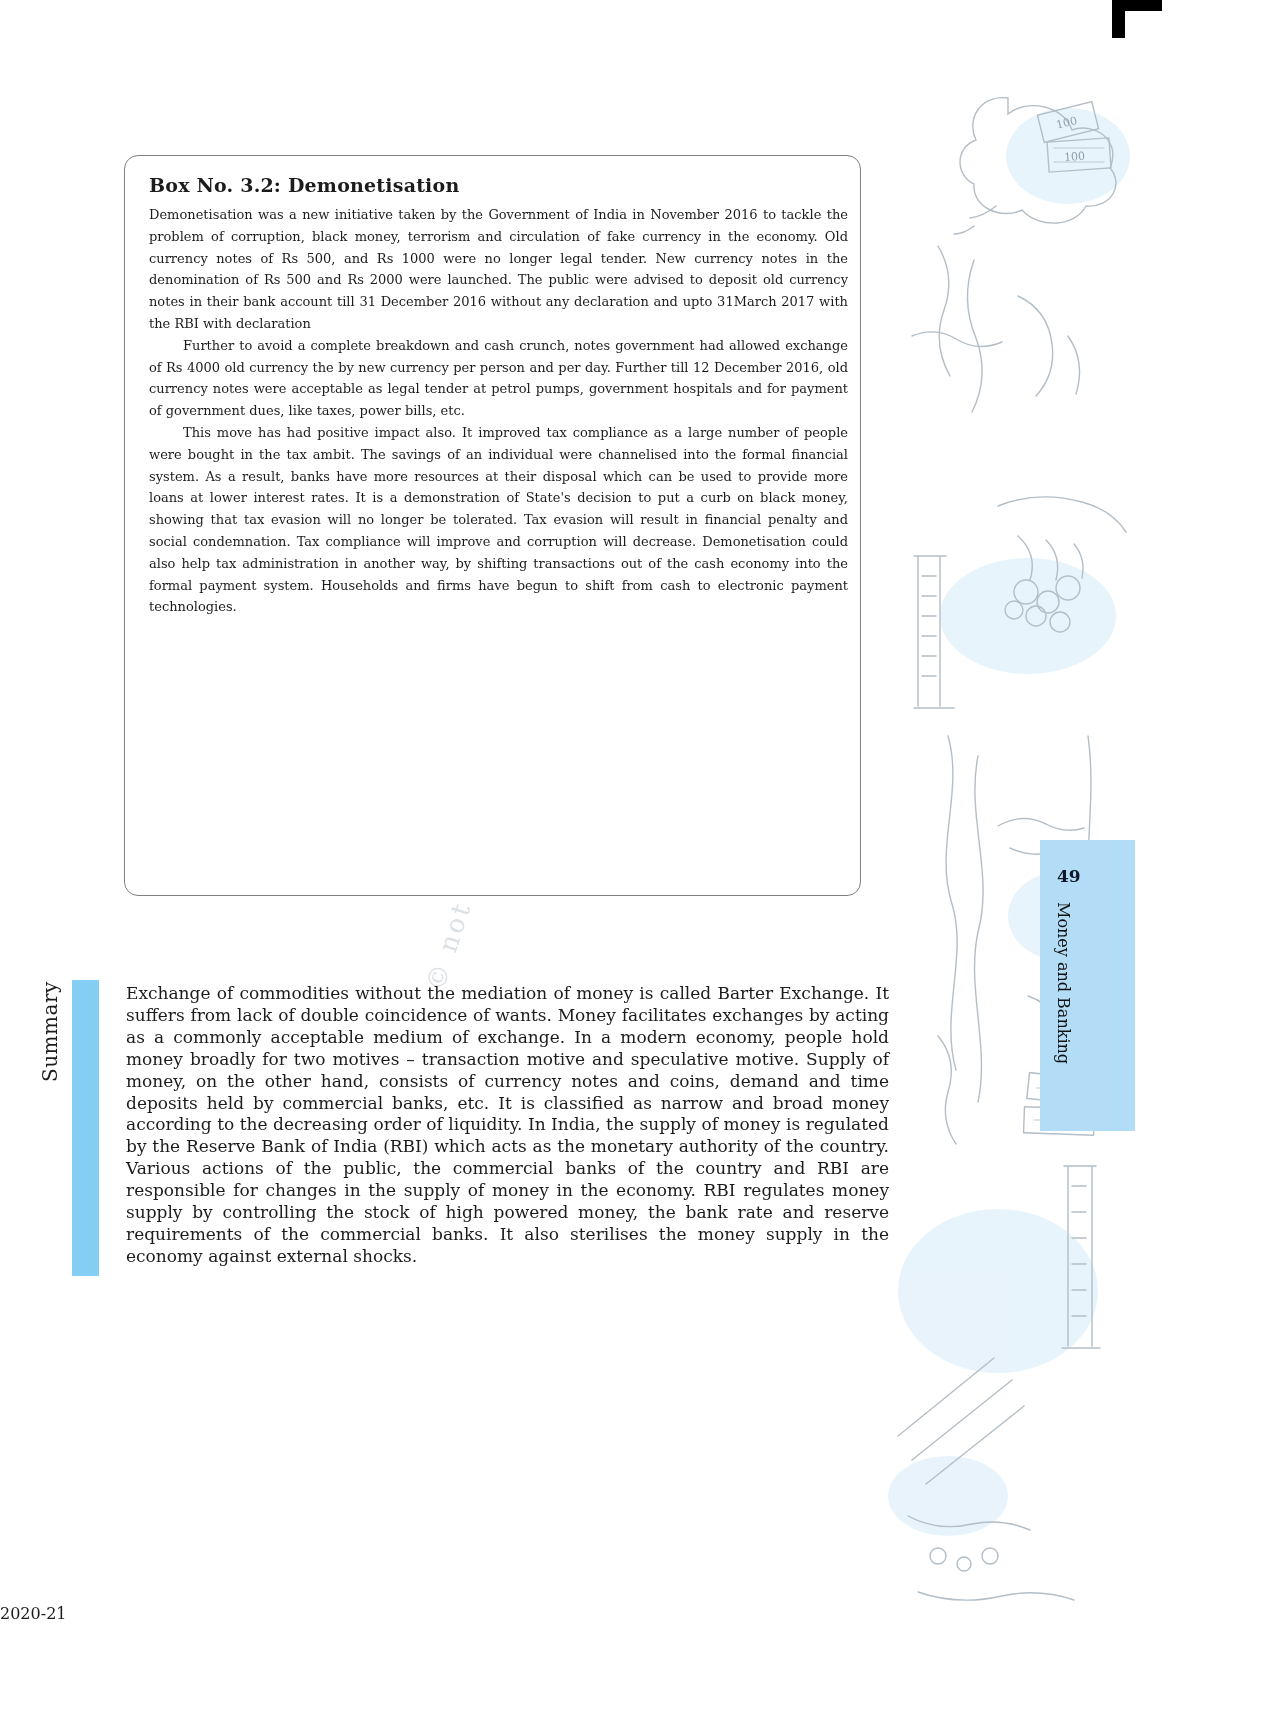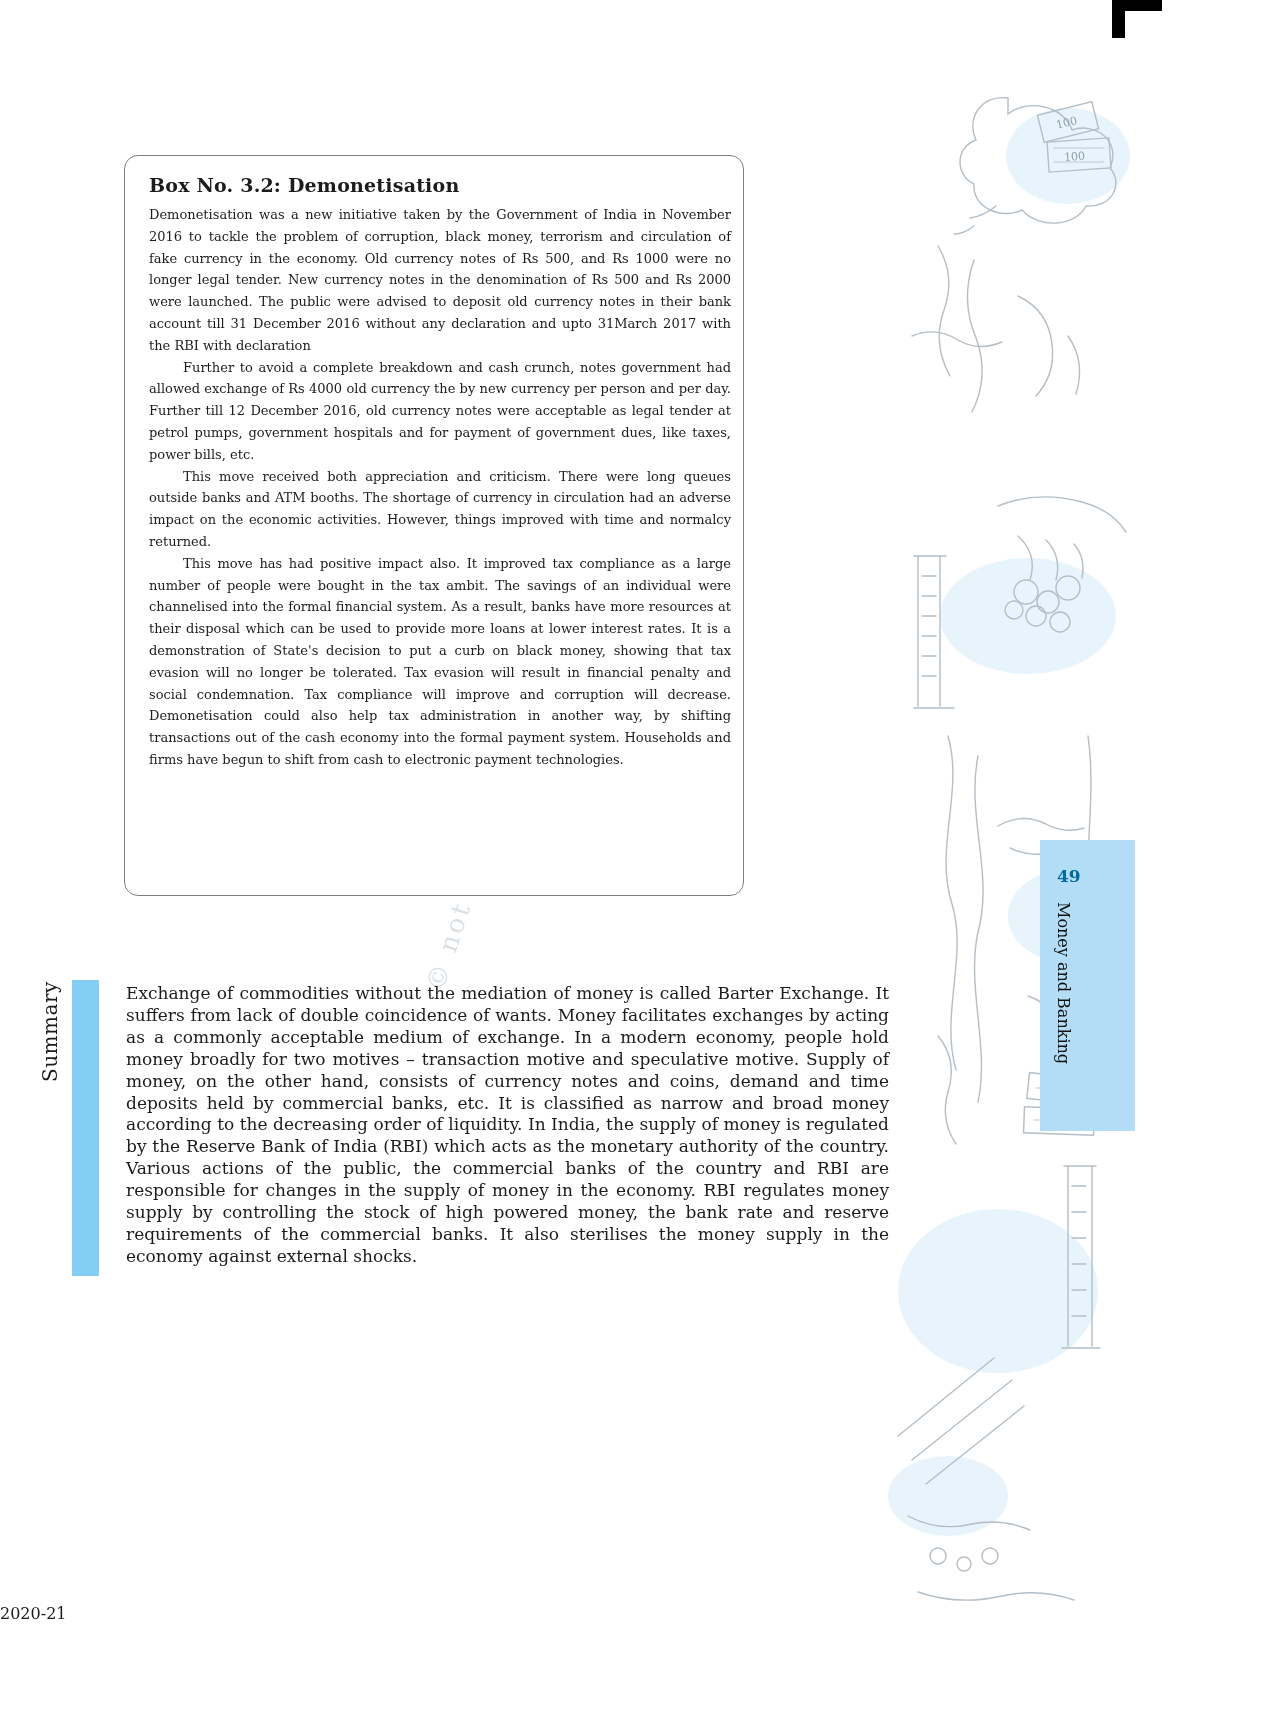--- a/index.html
+++ b/index.html
@@ -36,21 +36,21 @@
     top: 0;
     width: 50px;
     height: 38px;
   }
 
   
   .demon-box {
     position: absolute;
     left: 124px;
     top: 155px;
-    width: 620px;
+    width: 737px;
     min-height: 741px;
     box-sizing: border-box;
     border: 1.6px solid #7f7f7f;
     border-radius: 14px;
     background: #ffffff;
     padding: 18px 12px 14px 24px;
   }
   .demon-box h2 {
     margin: 0 0 8px 0;
     font-size: 19px;
@@ -120,21 +120,21 @@
     width: 95px;
     height: 291px;
     background: #b3ddf6;
   }
   .page-num {
     position: absolute;
     left: 17px;
     top: 26px;
     font-size: 17px;
     font-weight: 600;
-    color: #0369a1;
+    color: #0f172a;
   }
   .side-label {
     position: absolute;
     left: 14px;
     top: 62px;
     writing-mode: vertical-rl;
     font-size: 16px;
     color: #111;
     white-space: nowrap;
   }
@@ -223,21 +223,20 @@
   <svg class="corner-mark" viewBox="0 0 50 38" aria-hidden="true">
     <path d="M0 0 H50 V11 H13 V38 H0 Z" fill="#000000"></path>
   </svg>
 
   <div class="watermark">© not to be republished</div>
 
   <section class="demon-box">
     <h2>Box No. 3.2: Demonetisation</h2>
     <p>Demonetisation was a new initiative taken by the Government of India in November 2016 to tackle the problem of corruption, black money, terrorism and circulation of fake currency in the economy. Old currency notes of Rs 500, and Rs 1000 were no longer legal tender. New  currency notes in the denomination of Rs 500 and Rs 2000 were launched. The public were advised to deposit old currency notes in their bank account till 31 December 2016 without any declaration and upto 31March 2017 with the RBI with declaration</p>
     <p>Further to avoid a complete breakdown and cash crunch, notes government had allowed exchange of Rs 4000 old currency the by new currency per person and per day. Further till 12 December 2016, old currency notes were acceptable as legal tender at petrol pumps, government hospitals and for payment of government dues, like taxes, power bills, etc.</p>
-    <p>This move received both appreciation and criticism. There were long queues outside banks and ATM booths. The shortage of currency in circulation had an adverse impact on the economic activities. However, things improved with time and normalcy returned.</p>
     <p>This move has had positive impact also. It improved tax compliance as a large number of people were bought in the tax ambit. The savings of an individual were channelised into the formal financial system. As a result, banks have more resources at their disposal which can be used to provide more loans at lower interest rates. It is a demonstration of State's decision to put a curb on black money, showing that tax evasion will no longer be tolerated. Tax evasion will result in financial penalty and social condemnation. Tax compliance will improve and corruption will decrease. Demonetisation could also help tax administration in another way, by shifting transactions out of the cash economy into the formal payment system. Households and firms have begun to shift from cash to electronic payment technologies.</p>
   </section>
 
   <div class="summary-label">Summary</div>
   <div class="summary-bar"></div>
   <p class="summary-text">Exchange of commodities without the mediation of money is called Barter Exchange. It suffers from lack of double coincidence of wants. Money facilitates exchanges by acting as a commonly acceptable medium of exchange. In a modern economy, people hold money broadly for two motives – transaction motive and speculative motive. Supply of money, on the other hand, consists of currency notes and coins, demand and time deposits held by commercial banks, etc. It is classified as narrow and broad money according to the decreasing order of liquidity. In India, the supply of money is regulated by the Reserve Bank of India (RBI) which acts as the monetary authority of the country. Various actions of the public, the commercial banks of the country and RBI are responsible for changes in the supply of money in the economy. RBI regulates money supply by controlling the stock of high powered money, the bank rate and reserve requirements of the commercial banks. It also sterilises the money supply in the economy against external shocks.</p>
 
   <div class="page-box">
     <div class="page-num">49</div>
     <div class="side-label">Money and Banking</div>

